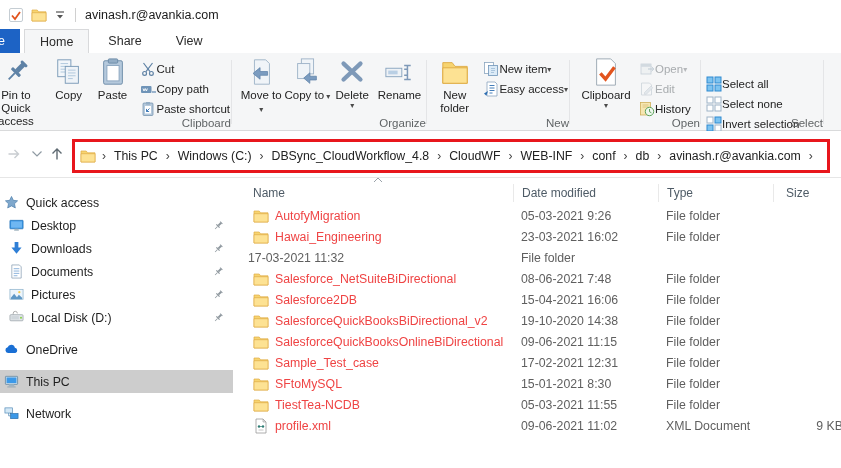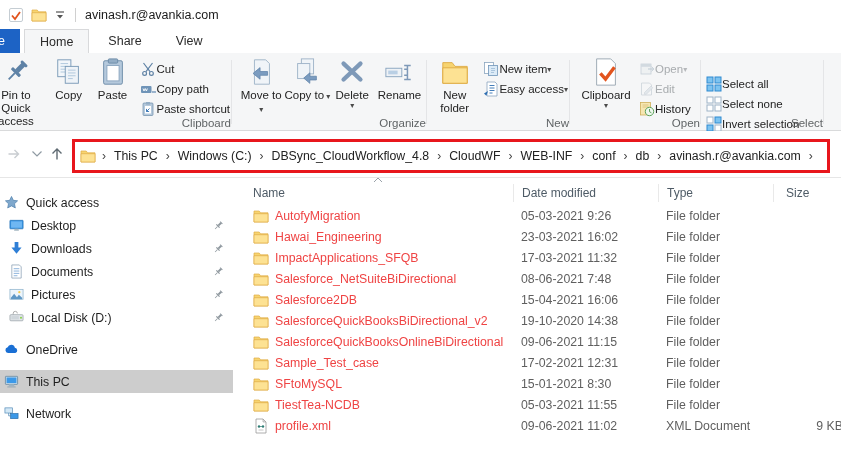--- a/index.html
+++ b/index.html
@@ -589,26 +589,20 @@
           <svg class="ic16">
             <use href="#i-folder"></use>
           </svg>
           <span>Hawai_Engineering</span>
         </div>
       <div class="cell">23-03-2021 16:02</div>
       <div class="cell">File folder</div>
       <div class="cell-size"></div>
     </div>
     <div class="frow">
-      <div class="cell-name">
-          <svg class="ic16">
-            <use href="#i-folder"></use>
-          </svg>
-          <span>ImpactApplications_SFQB</span>
-        </div>
       <div class="cell">17-03-2021 11:32</div>
       <div class="cell">File folder</div>
       <div class="cell-size"></div>
     </div>
     <div class="frow">
       <div class="cell-name">
           <svg class="ic16">
             <use href="#i-folder"></use>
           </svg>
           <span>Salesforce_NetSuiteBiDirectional</span>

